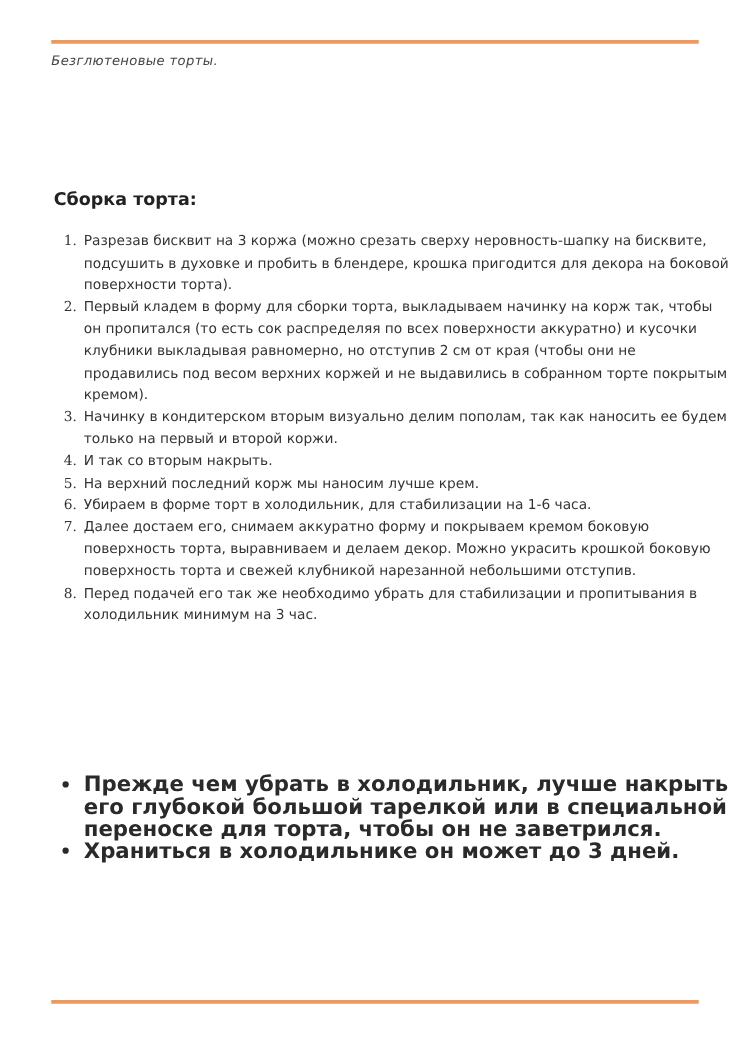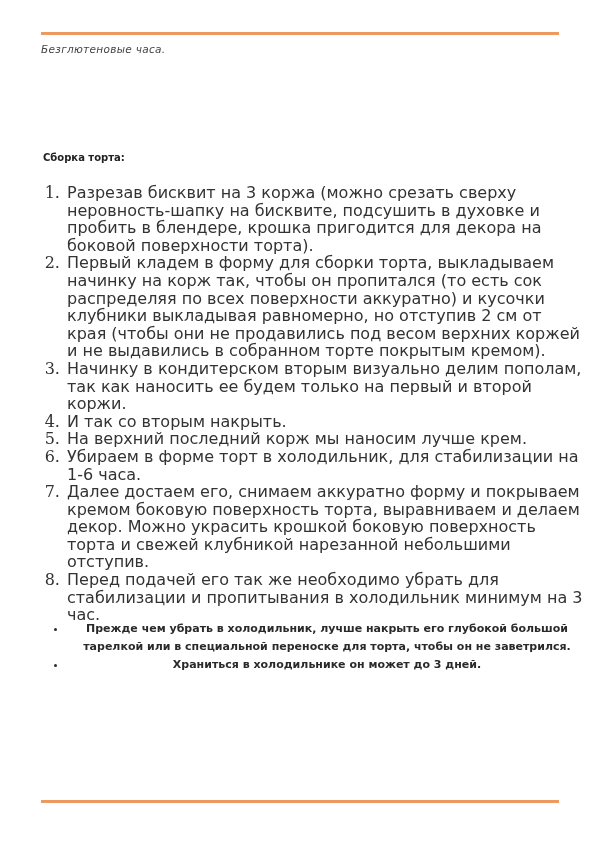--- a/index.html
+++ b/index.html
@@ -3,33 +3,33 @@
 <meta charset="utf-8">
 <style>
   html, body { margin: 0; padding: 0; }
   body { width: 600px; height: 848px; background: #ffffff; position: relative; overflow: hidden;
          font-family: "DejaVu Sans", sans-serif; color: #333333; }
   .rule { position: absolute; left: 41px; width: 518px; height: 3px; background: #ec9a62; }
   .rule.top { top: 32px; }
   .rule.bottom { top: 800px; }
   .running-head { position: absolute; left: 41px; top: 43px; font-size: 10.5px; font-style: italic;
                   color: #444; letter-spacing: 0.3px; }
-  .section-title { position: absolute; left: 43px; top: 152px; font-size: 10px; font-weight: bold; color: #222; }
+  .section-title { position: absolute; left: 43px; top: 152px; font-size: 14px; font-weight: bold; color: #222; }
   ol.steps { position: absolute; left: 40px; top: 184px; width: 520px; margin: 0; padding: 0 0 0 25px;
-             font-size: 16px; line-height: 17.6px; color: #333; }
+             font-size: 11px; line-height: 17.6px; color: #333; }
   ol.steps li { padding-left: 2px; }
   ol.steps li::marker { font-family: "DejaVu Serif", serif; }
   ul.notes { position: absolute; left: 45px; top: 620px; width: 520px; margin: 0; padding: 0 0 0 22px;
-             font-size: 11px; line-height: 17.8px; font-weight: bold; color: #2a2a2a; text-align: center; }
+             font-size: 17px; line-height: 17.8px; font-weight: bold; color: #2a2a2a; }
 </style>
 </head>
 <body>
 
 <div class="rule top"></div>
-<div class="running-head">Безглютеновые часа.</div>
+<div class="running-head">Безглютеновые торты.</div>
 
 <div class="section-title">Сборка торта:</div>
 
 <ol class="steps">
   <li>Разрезав бисквит на 3 коржа (можно срезать сверху неровность-шапку на бисквите, подсушить в духовке и пробить в блендере, крошка пригодится для декора на боковой поверхности торта).</li>
   <li>Первый кладем в форму для сборки торта, выкладываем начинку на корж так, чтобы он пропитался (то есть сок распределяя по всех поверхности аккуратно) и кусочки клубники выкладывая равномерно, но отступив 2 см от края (чтобы они не продавились под весом верхних коржей и не выдавились в собранном торте покрытым кремом).</li>
   <li>Начинку в кондитерском вторым визуально делим пополам, так как наносить ее будем только на первый и второй коржи.</li>
   <li>И так со вторым накрыть.</li>
   <li>На верхний последний корж мы наносим лучше крем.</li>
   <li>Убираем в форме торт в холодильник, для стабилизации на 1-6 часа.</li>

